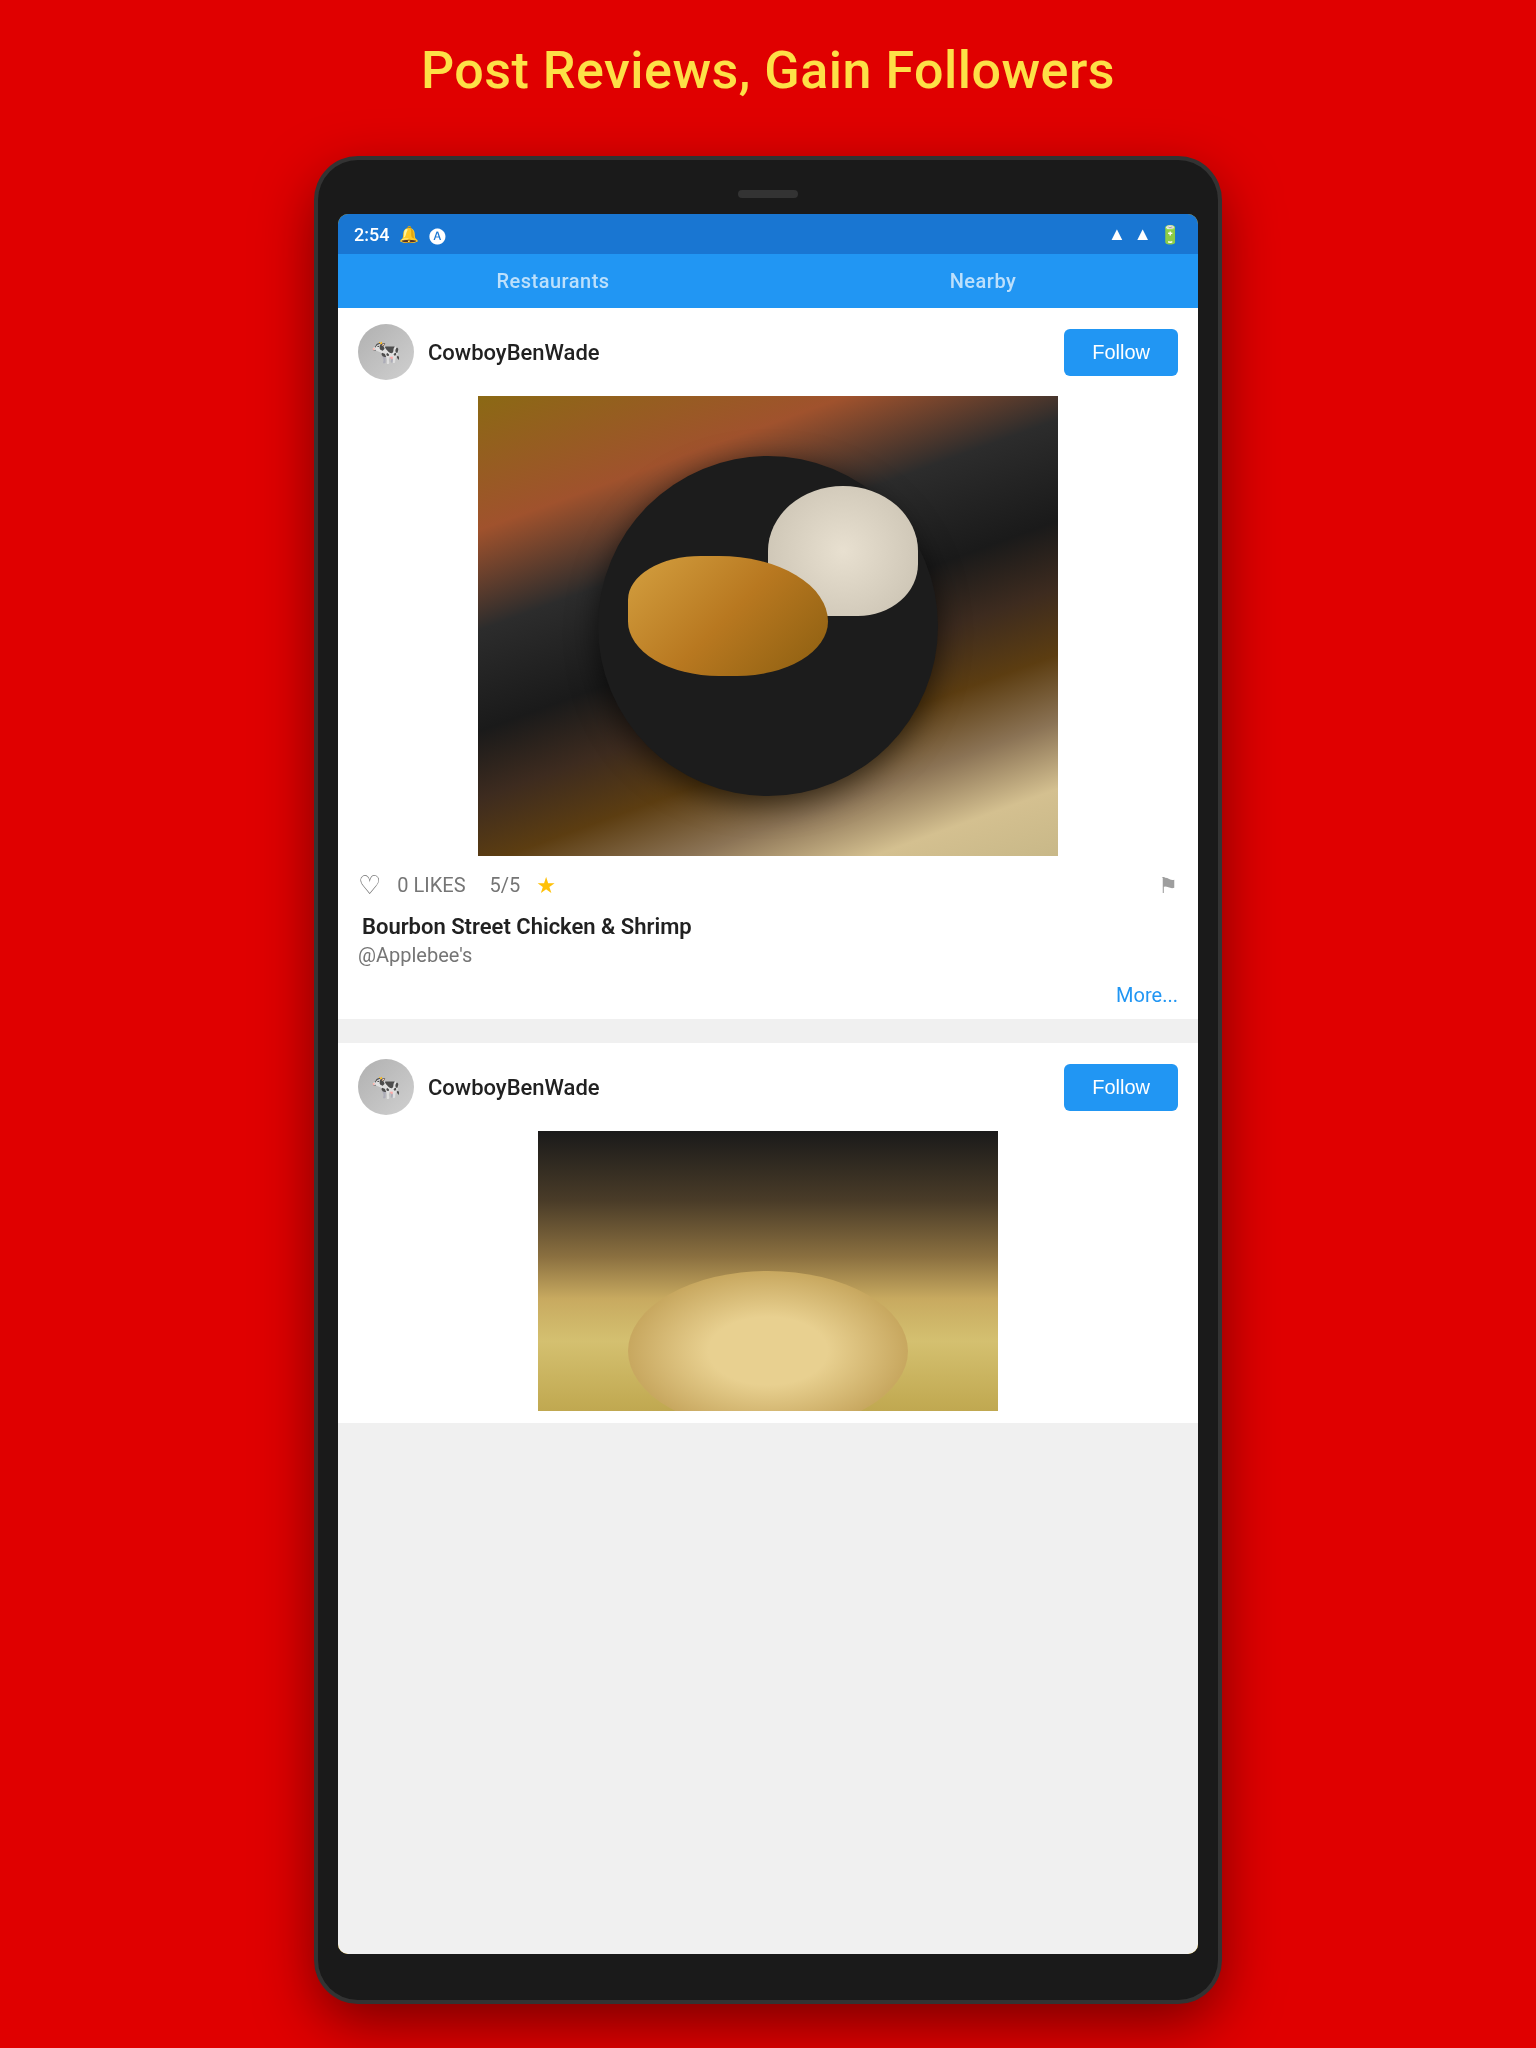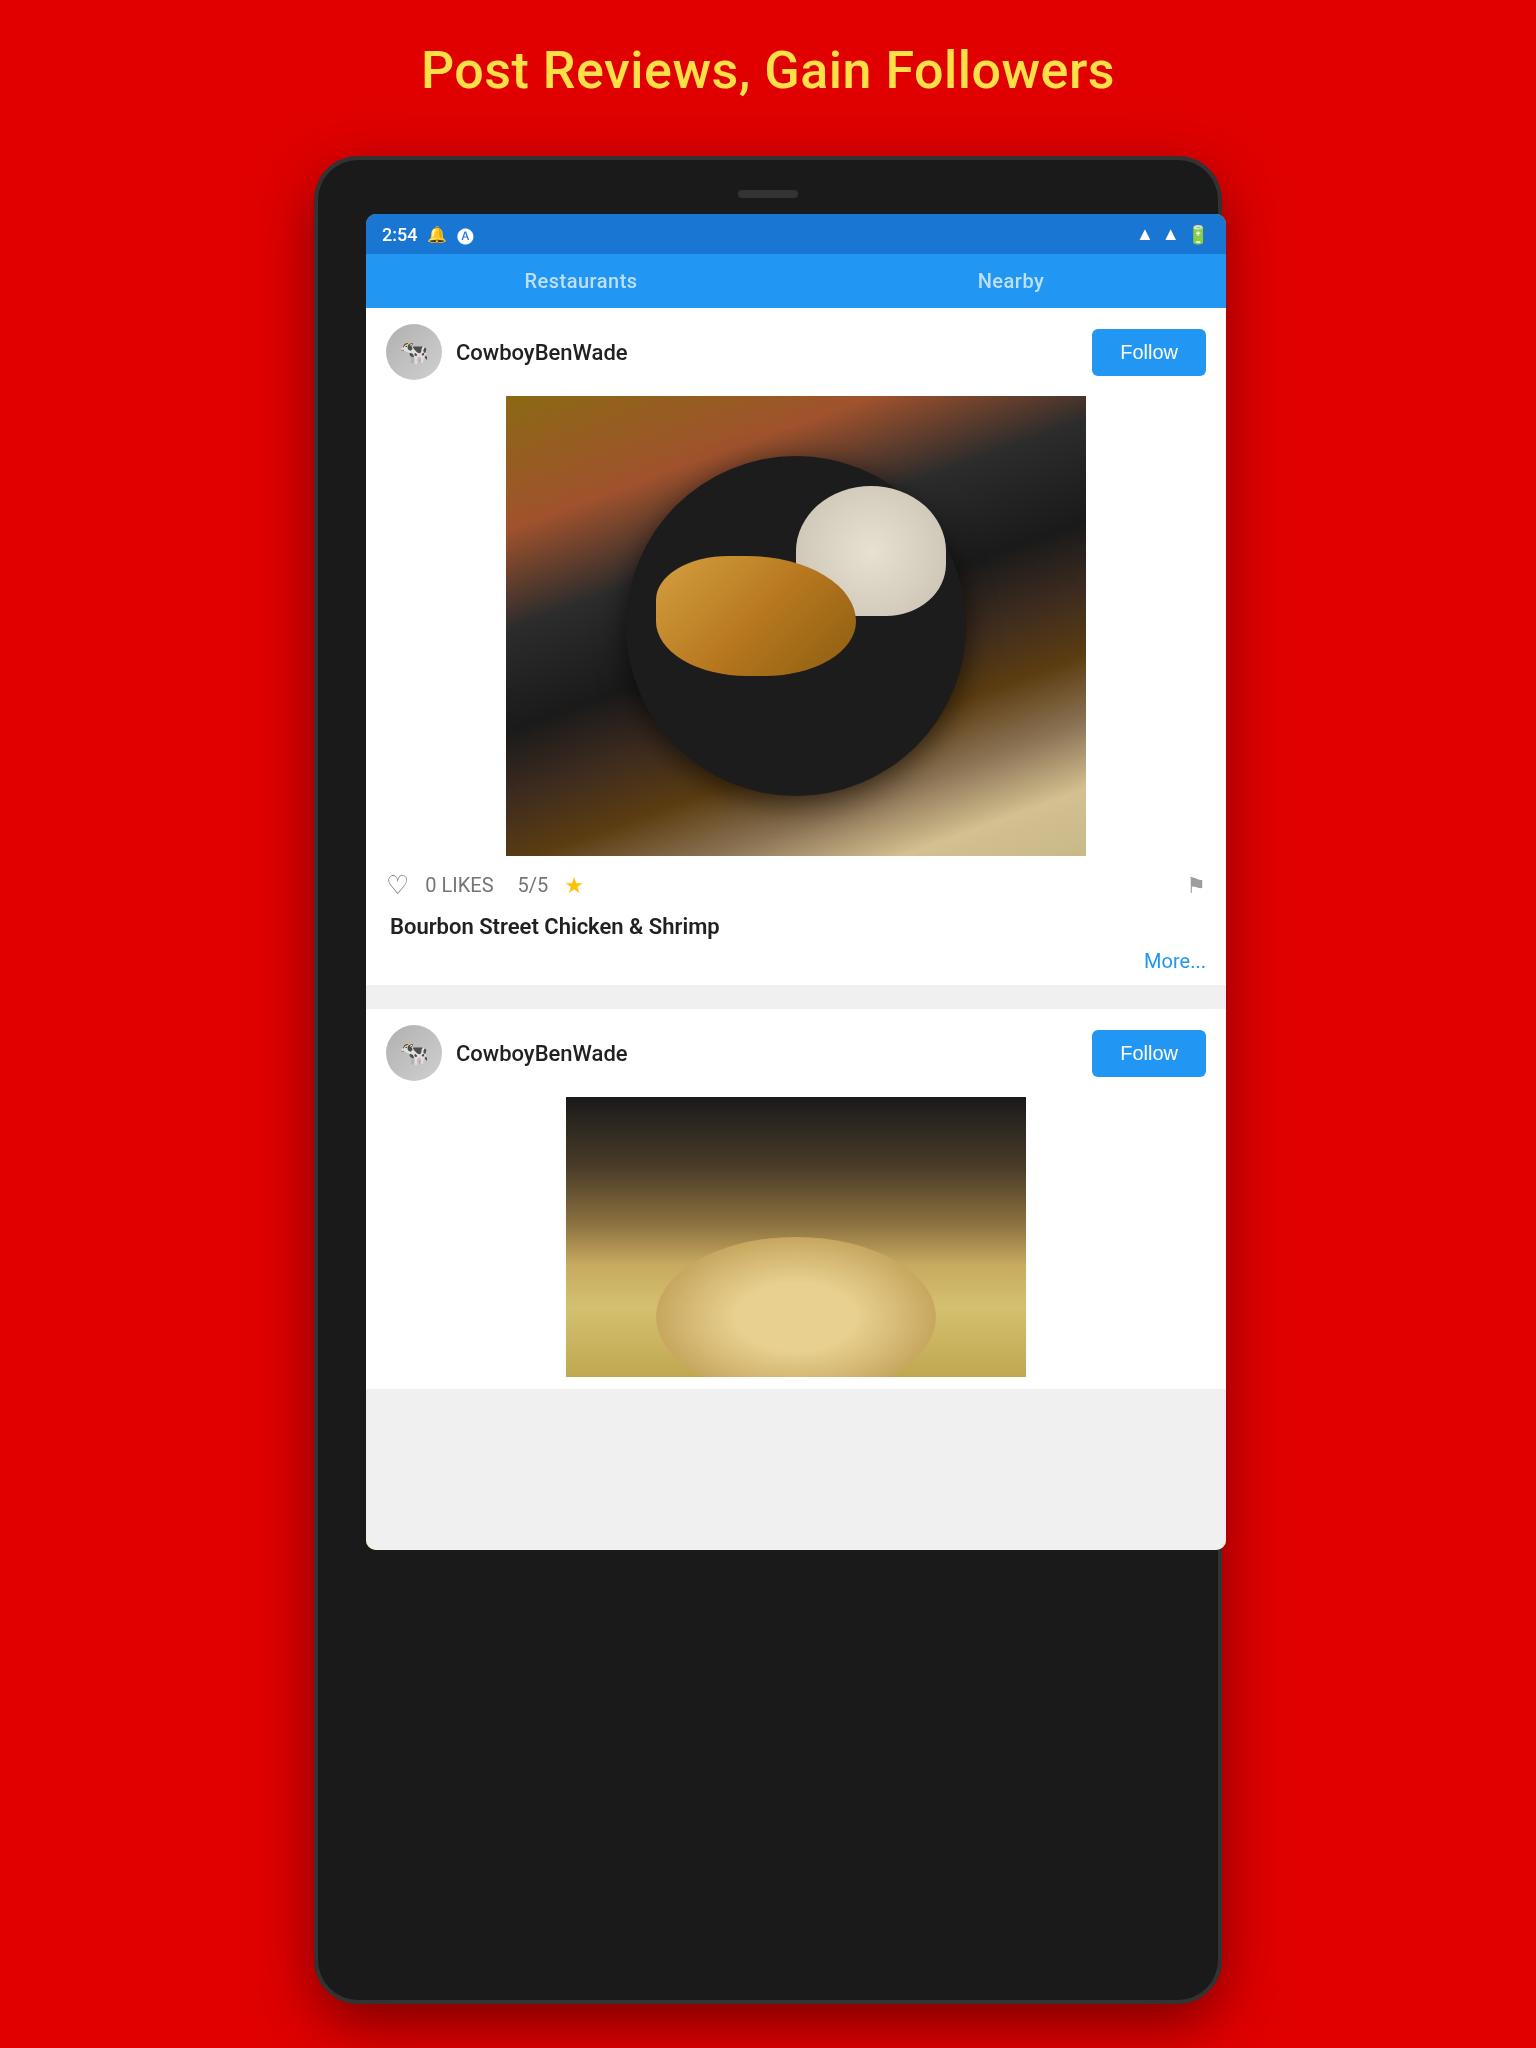--- a/index.html
+++ b/index.html
@@ -39,26 +39,25 @@
     .tablet-camera {
       width: 60px;
       height: 8px;
       background: #333;
       border-radius: 4px;
       margin: 0 auto 16px;
     }
 
     .tablet-screen {
       width: 100%;
-      height: 1336px;
+      height: 1740px;
       background: #eab308;
       border-radius: 10px;
       overflow: hidden;
       position: relative;
-      margin-left: 28px;
     }
 
     
     .status-bar {
       background: #1976D2;
       height: 40px;
       display: flex;
       align-items: center;
       justify-content: space-between;
       padding: 0 16px;
@@ -401,20 +400,21 @@
 
         <div class="post-actions">
           <span class="action-icon">♡</span>
           <span class="likes-count">0 LIKES</span>
           <span class="rating">5/5</span>
           <span class="star-icon">★</span>
           <span class="flag-icon">⚑</span>
         </div>
 
         <div class="post-title">Bourbon Street Chicken &amp; Shrimp</div>
+        <div class="post-location">@Applebee's</div>
 
         <div class="more-link">More...</div>
       </div>
 
       <div class="divider"></div>
 
       <div class="post-card">
 
         <div class="post-header">
           <div class="post-user">

